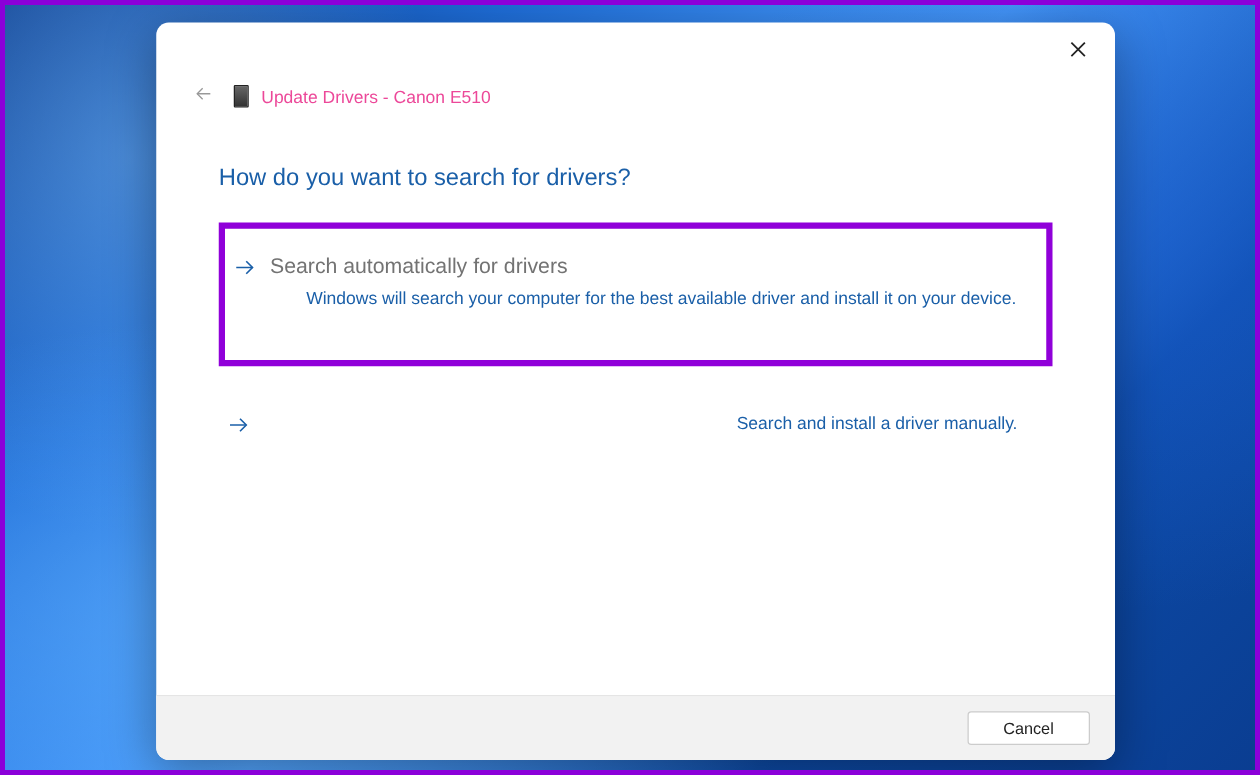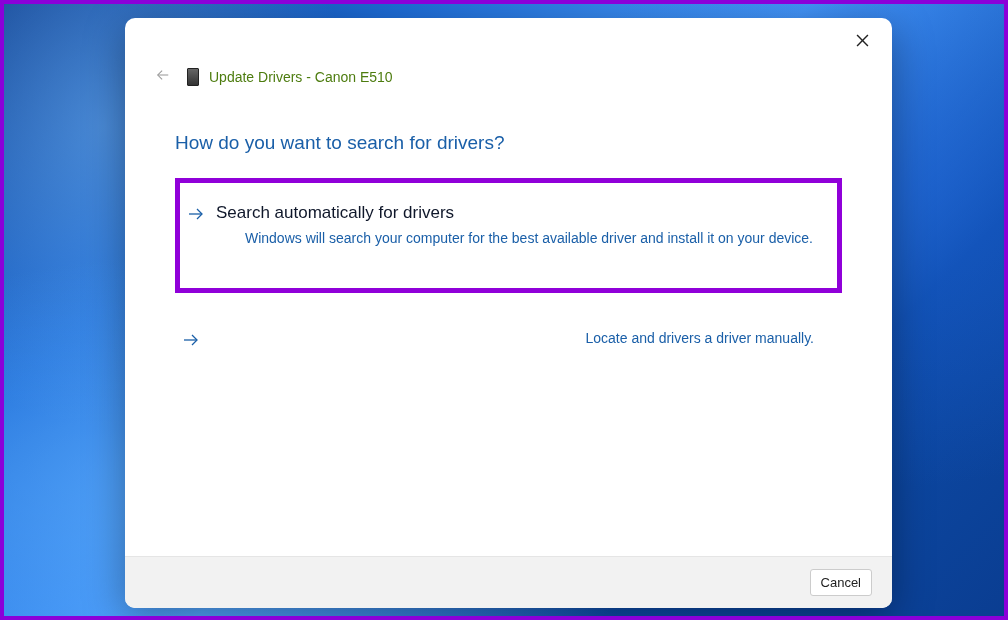--- a/index.html
+++ b/index.html
@@ -79,21 +79,21 @@
     .device-icon {
       width: 12px;
       height: 18px;
       background: linear-gradient(180deg, #666 0%, #333 100%);
       border-radius: 1px;
       margin-right: 10px;
       border: 1px solid #222;
     }
     .dialog-title {
       font-size: 14px;
-      color: #4d7c0f;
+      color: #ec4899;
     }
     .content {
       flex: 1;
       padding: 42px 50px 0 50px;
     }
     .heading {
       font-size: 19px;
       color: #1a5fa8;
       font-weight: 400;
       margin-bottom: 24px;
@@ -117,21 +117,21 @@
     }
     .option-arrow svg {
       width: 16px;
       height: 14px;
     }
     .option-body {
       flex: 1;
     }
     .option-title {
       font-size: 17px;
-      color: #0f172a;
+      color: #737373;
       font-weight: 400;
       margin-bottom: 6px;
     }
     .option-desc {
       font-size: 14px;
       color: #1a5fa8;
       line-height: 1.35;
       text-align: right;
     }
     .footer {
@@ -141,21 +141,21 @@
       display: flex;
       align-items: center;
       justify-content: flex-end;
       padding: 0 20px;
       border-radius: 0 0 10px 10px;
     }
     .cancel-btn {
       background: #ffffff;
       border: 1px solid #ccc;
       border-radius: 3px;
-      padding: 5px 10px;
+      padding: 5px 28px;
       font-size: 13px;
       color: #222;
       cursor: pointer;
       font-family: inherit;
     }
   </style>
 </head>
 <body>
 
 <div class="bg-wave"></div>
@@ -203,21 +203,21 @@
     </div>
 
     <div class="option">
       <div class="option-arrow">
         <svg viewBox="0 0 16 14" stroke="currentColor" stroke-width="1.3" fill="none">
           <line x1="1" y1="7" x2="14" y2="7"></line>
           <polyline points="9,2 14,7 9,12"></polyline>
         </svg>
       </div>
       <div class="option-body">
-        <div class="option-desc">Locate and drivers a driver manually.</div>
+        <div class="option-desc">Search and install a driver manually.</div>
       </div>
     </div>
 
   </div>
 
   <div class="footer">
     <button class="cancel-btn">Cancel</button>
   </div>
 
 </div>

